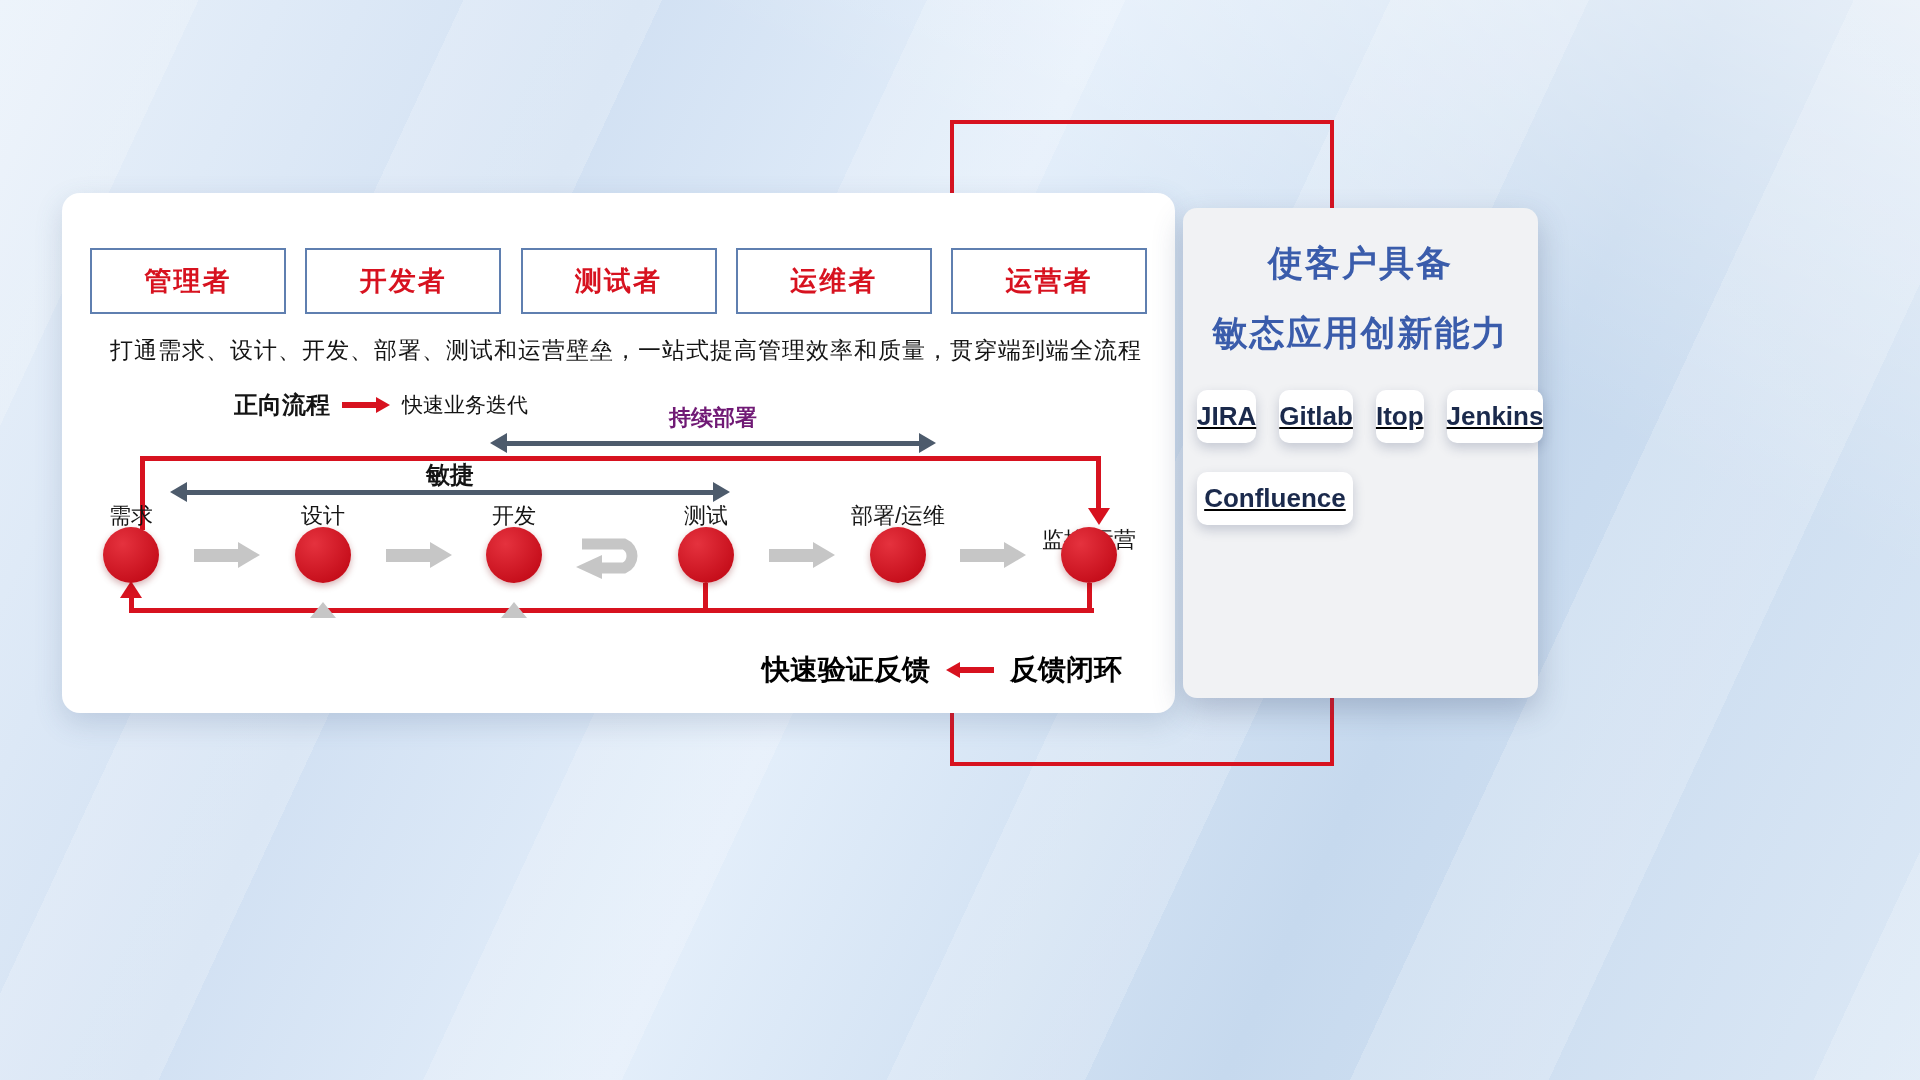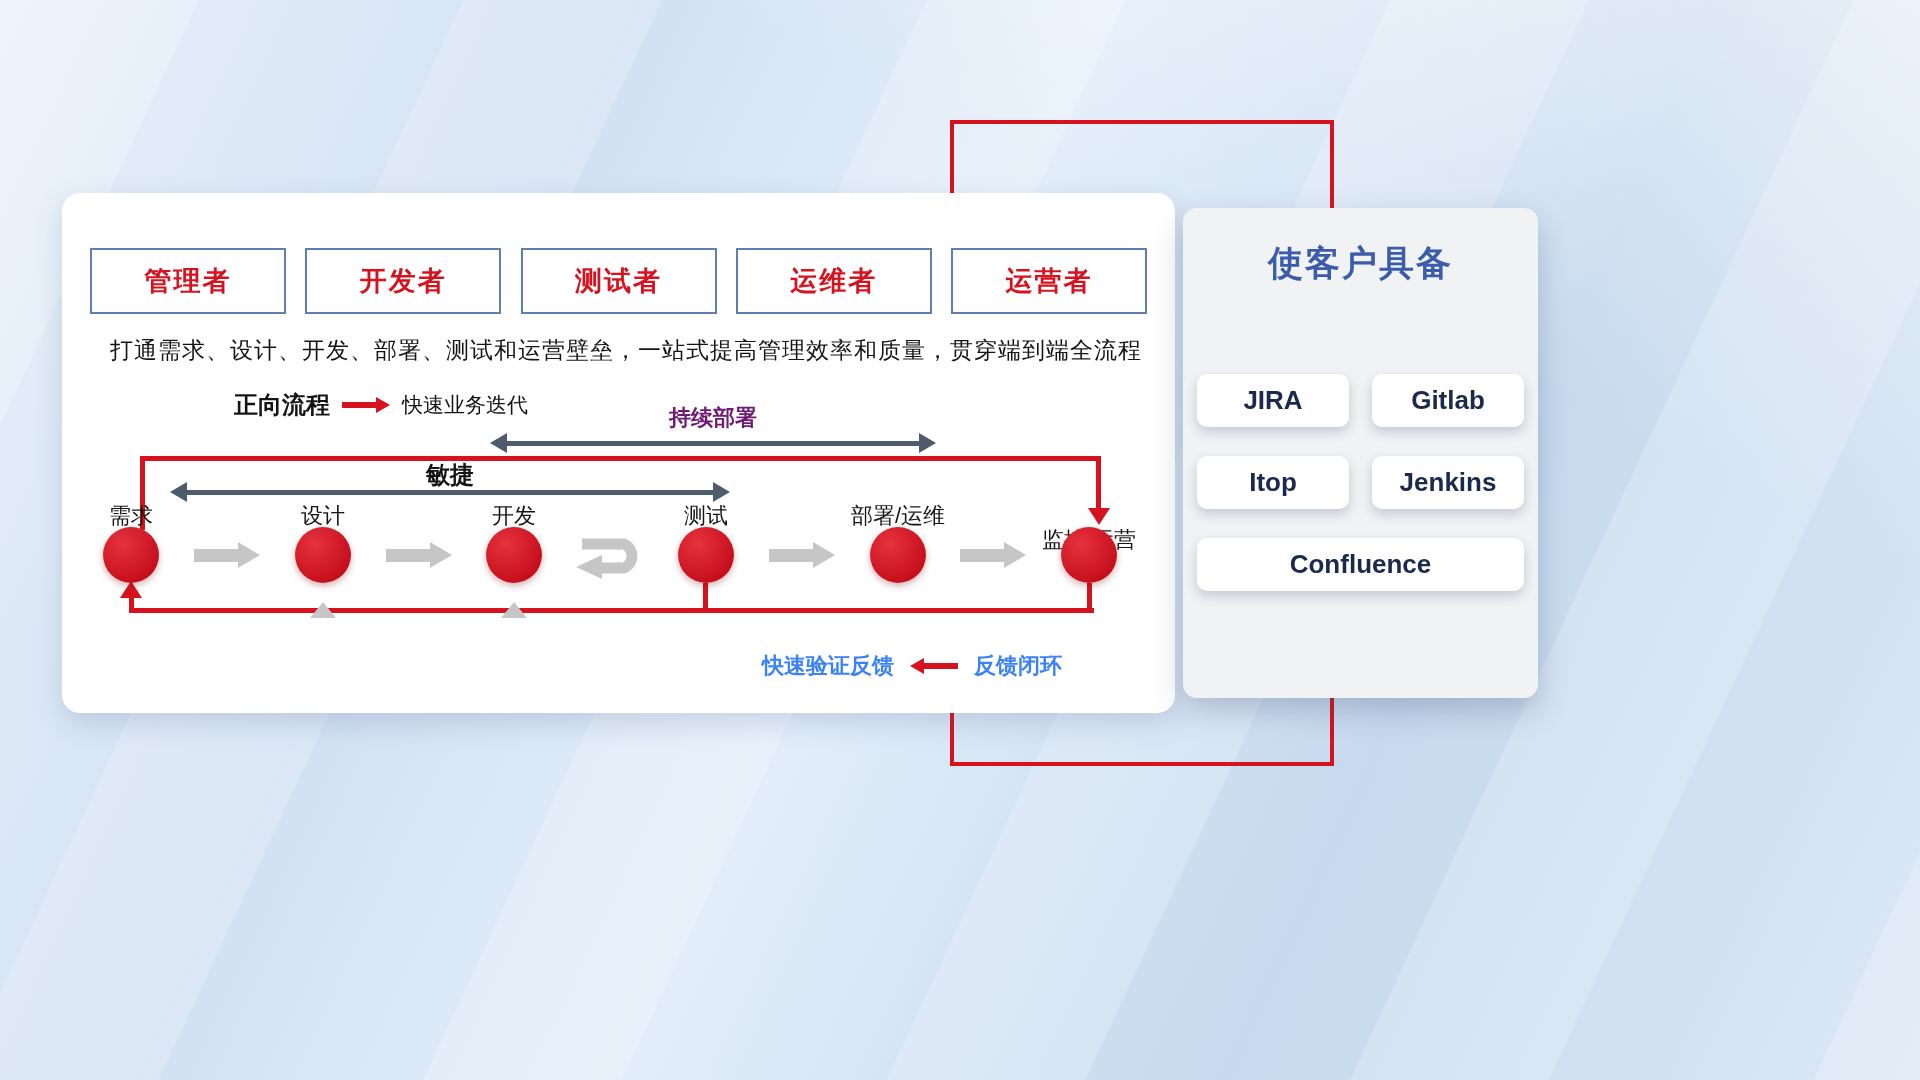--- a/index.html
+++ b/index.html
@@ -78,31 +78,31 @@
 
   
   .guparrow{position:absolute;top:392px;width:26px;z-index:3;}
   .guparrow .hd{width:0;height:0;margin:0 auto;border-left:13px solid transparent;border-right:13px solid transparent;border-bottom:16px solid #c6c6c6;}
   .guparrow .ln{width:13px;height:11px;margin:0 auto;background:#c6c6c6;}
 
   .loop-svg{position:absolute;left:508px;top:338px;z-index:3;}
 
   
   .legend-feedback{position:absolute;left:700px;top:458px;display:flex;align-items:center;gap:16px;}
-  .legend-feedback .txt{font-size:22px;font-weight:700;color:#3b82f6;}
+  .legend-feedback .txt{font-size:28px;font-weight:700;color:#000000;}
 
   
   .panel{position:absolute;left:1183px;top:208px;width:355px;height:490px;
     background:#f1f2f4;border-radius:14px;z-index:3;
     box-shadow:0 12px 30px rgba(60,75,110,.28);}
   .panel-title{position:absolute;left:0;width:100%;text-align:center;
     color:#3a5cab;font-weight:700;font-size:35px;letter-spacing:2px;}
   .pt1{top:32px;} .pt2{top:102px;}
-  .tools{position:absolute;left:14px;right:14px;top:166px;
-    display:grid;grid-template-columns:1fr 1fr;column-gap:23px;row-gap:29px;}
+  .tools{position:absolute;left:14px;right:14px;top:182px;
+    display:grid;grid-template-columns:1fr 1fr 1fr 1fr;column-gap:23px;row-gap:29px;text-decoration:underline;}
   .tool{height:53px;background:#ffffff;border-radius:10px;
     display:flex;align-items:center;justify-content:center;
     font-size:26px;font-weight:700;color:#1b2a4c;
     box-shadow:0 5px 12px rgba(40,55,95,.22);}
   .tool-wide{grid-column:1 / 3;}
 </style>
 </head>
 <body>
 
 <div class="stage">
@@ -211,20 +211,21 @@
           <span class="hd"></span>
           <span class="ln"></span>
         </span>
       <span class="txt">反馈闭环</span>
     </div>
 
   </div>
 
   <div class="panel">
     <div class="panel-title pt1">使客户具备</div>
+    <div class="panel-title pt2">敏态应用创新能力</div>
     <div class="tools">
       <div class="tool">JIRA</div>
       <div class="tool">Gitlab</div>
       <div class="tool">Itop</div>
       <div class="tool">Jenkins</div>
       <div class="tool tool-wide">Confluence</div>
     </div>
   </div>
 </div>
 

